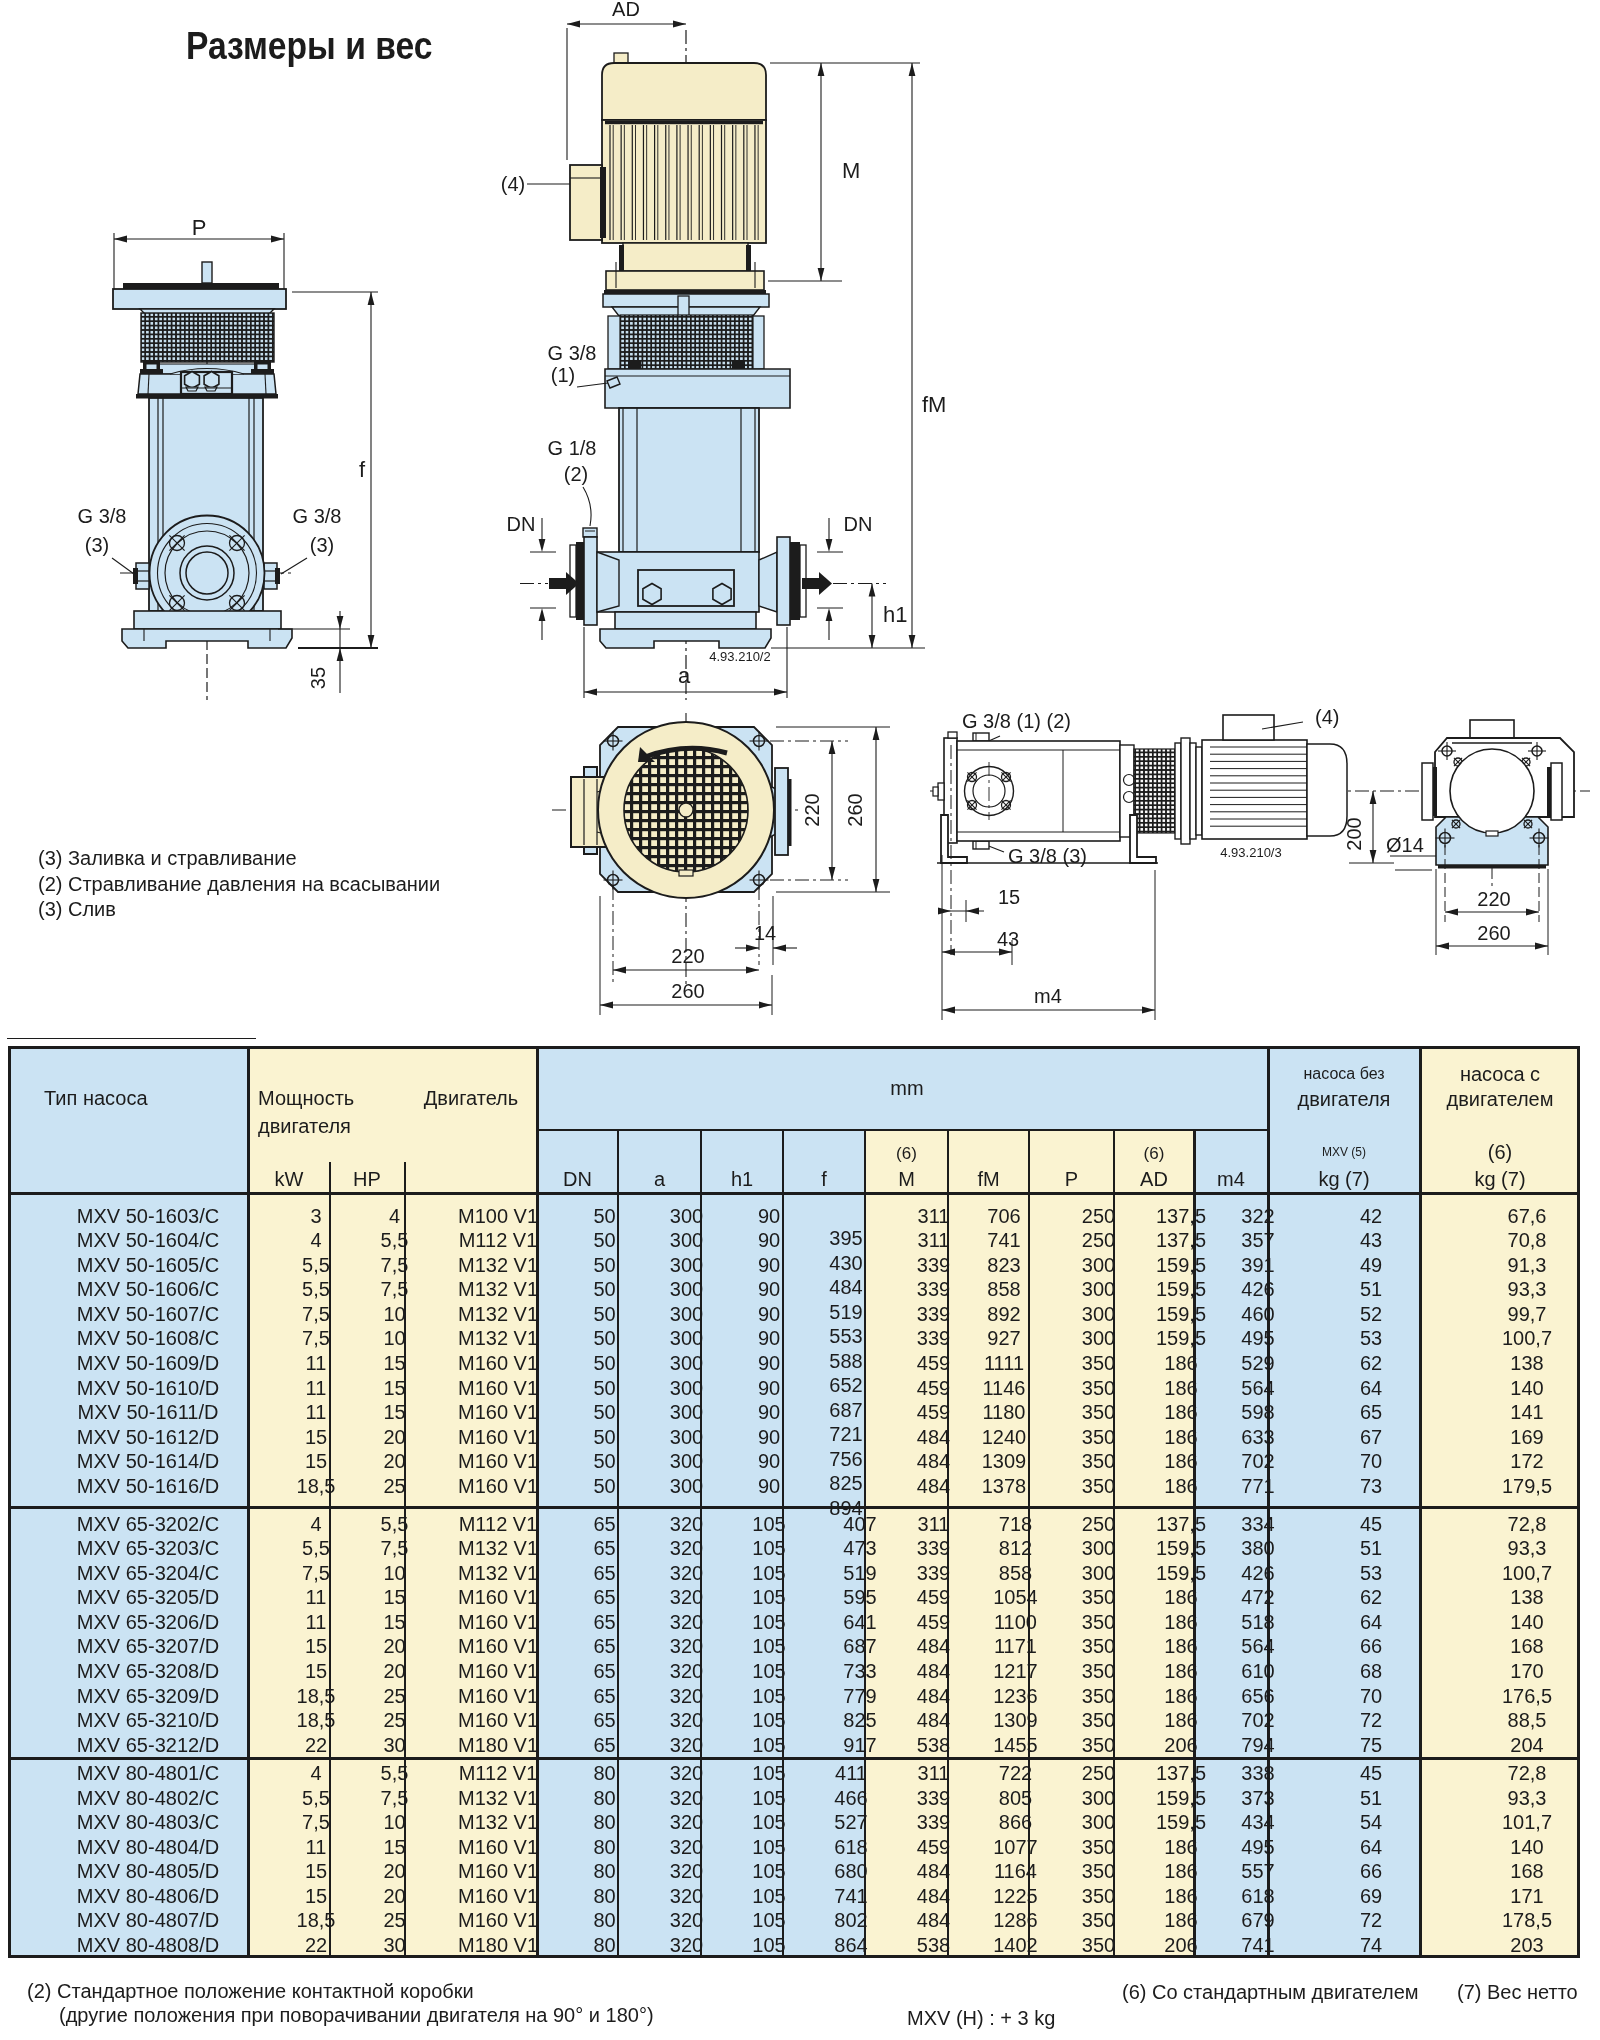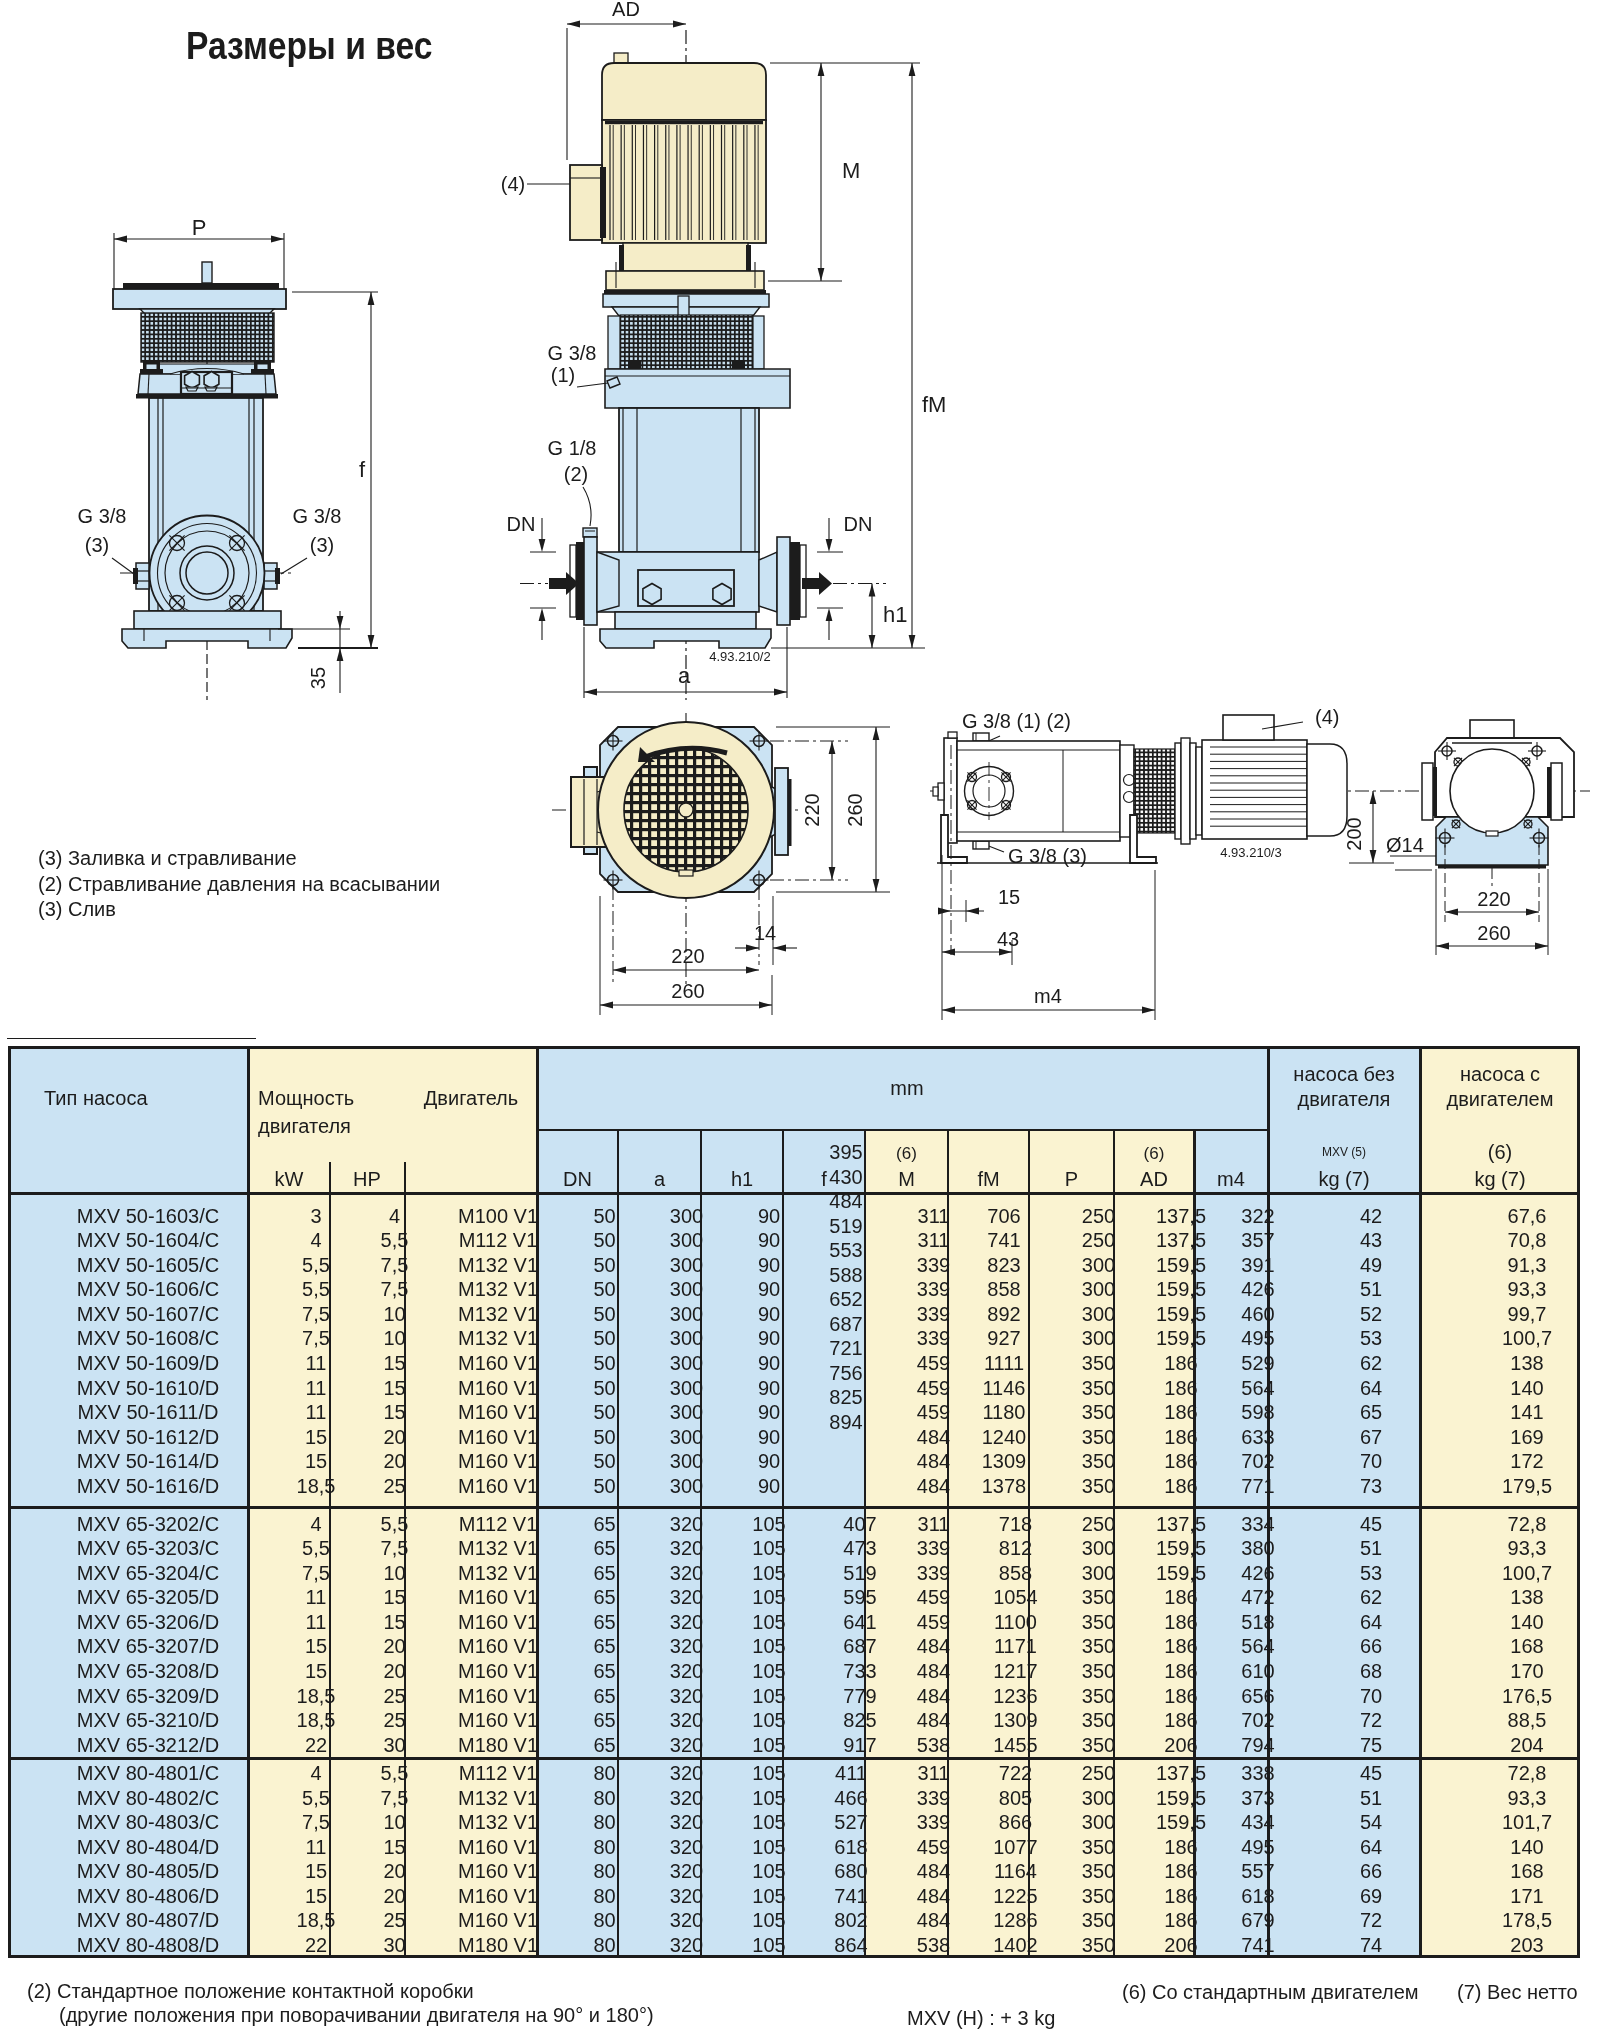--- a/index.html
+++ b/index.html
@@ -50,21 +50,21 @@
 <div class="vl" style="left:1113.2px;top:1129px;width:1.5px;height:826px;"></div>
 <div class="vl" style="left:1192.5px;top:1129px;width:3px;height:826px;"></div>
 <div class="vl" style="left:1266.5px;top:1046px;width:3px;height:909px;"></div>
 <div class="vl" style="left:1418.5px;top:1046px;width:3px;height:909px;"></div>
 <div class="vl" style="left:1577.0px;top:1046px;width:3px;height:912px;"></div>
 <div class="t" style="left:44px;top:1088px;">Тип насоса</div>
 <div class="t" style="left:258px;top:1088px;">Мощность</div>
 <div class="t" style="left:258px;top:1116px;">двигателя</div>
 <div class="t c" style="left:471px;top:1098px;font-size:20px;">Двигатель</div>
 <div class="t c" style="left:907px;top:1088px;font-size:20px;">mm</div>
-<div class="t c" style="left:1344px;top:1074px;font-size:20px;">насоса без</div>
+<div class="t c" style="left:1344px;top:1074px;font-size:16px;">насоса без</div>
 <div class="t c" style="left:1344px;top:1099px;font-size:20px;">двигателя</div>
 <div class="t c" style="left:1344px;top:1152px;font-size:12px;">MXV (5)</div>
 <div class="t c" style="left:1344px;top:1179px;font-size:20px;">kg (7)</div>
 <div class="t c" style="left:1500px;top:1074px;font-size:20px;">насоса с</div>
 <div class="t c" style="left:1500px;top:1099px;font-size:20px;">двигателем</div>
 <div class="t c" style="left:1500px;top:1152px;font-size:20px;">(6)</div>
 <div class="t c" style="left:1500px;top:1179px;font-size:20px;">kg (7)</div>
 <div class="t c" style="left:289px;top:1179px;font-size:20px;">kW</div>
 <div class="t c" style="left:367px;top:1179px;font-size:20px;">HP</div>
 <div class="t c" style="left:577.5px;top:1179px;font-size:20px;">DN</div>
@@ -155,21 +155,21 @@
 90
 90
 90
 90
 90
 90
 90
 90
 90
 90</div>
-<div class="cell" style="left:783px;top:1140px;width:72px;line-height:24.55px;">395
+<div class="cell" style="left:783px;top:1226px;width:72px;line-height:24.55px;">395
 430
 484
 519
 553
 588
 652
 687
 721
 756
 825

